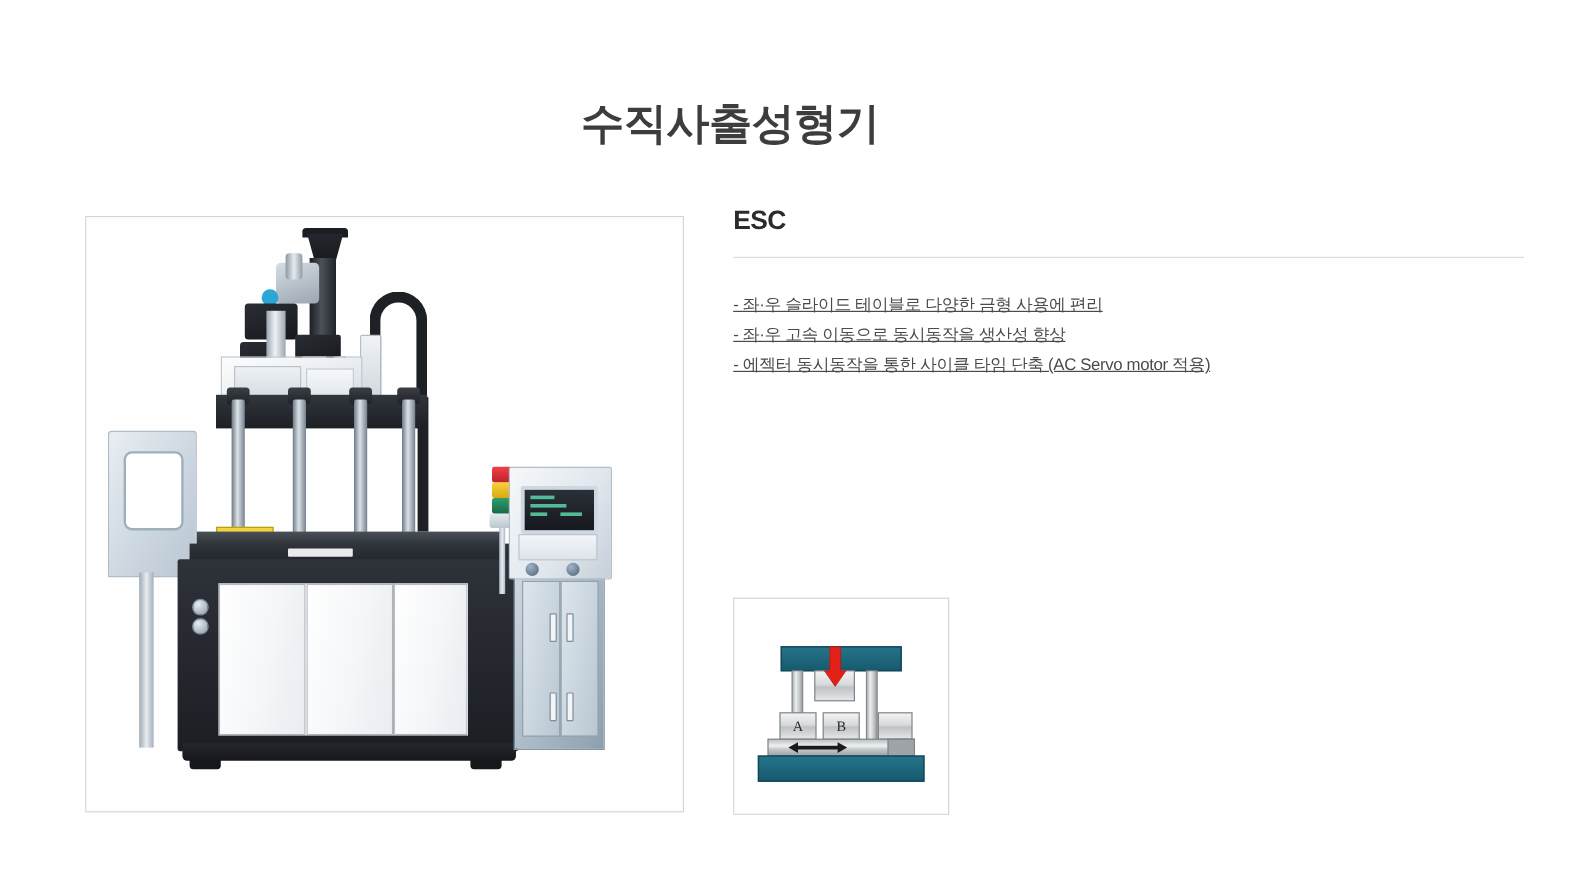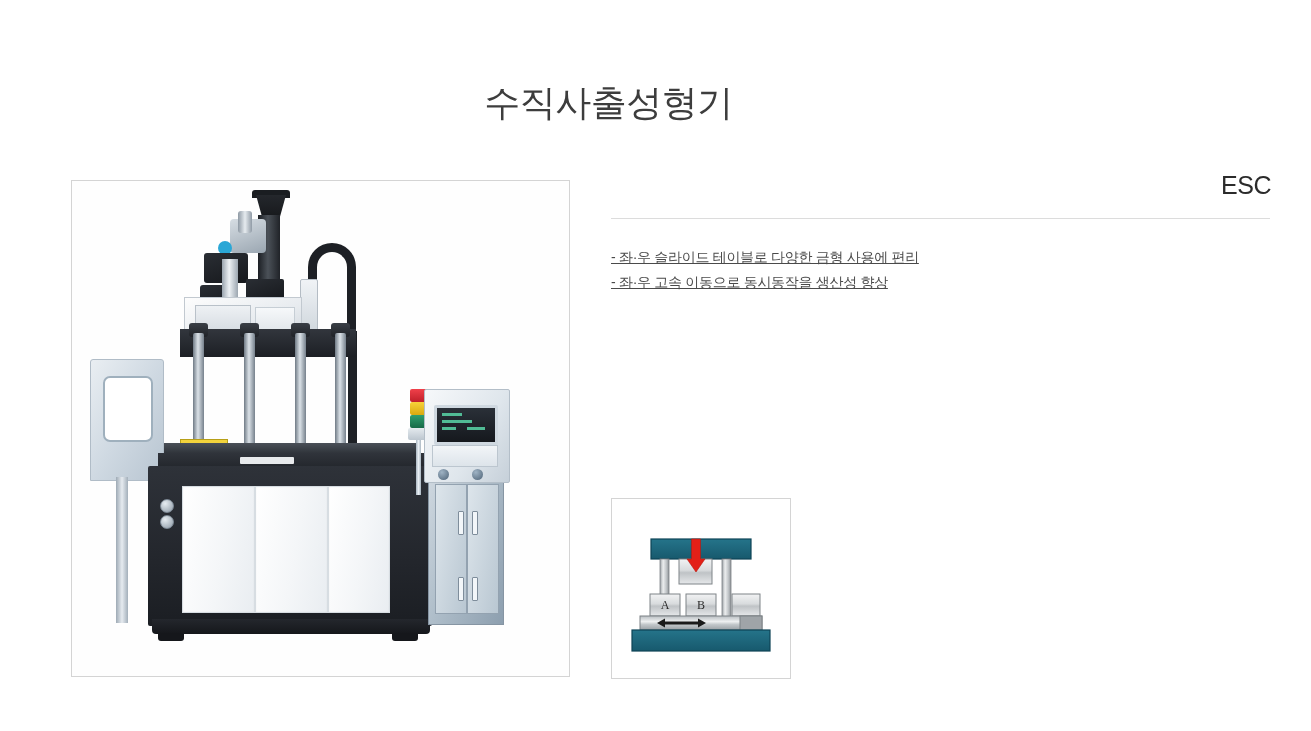--- a/index.html
+++ b/index.html
@@ -18,21 +18,21 @@
   }
 
   
   .page-title {
     position: absolute;
     left: 0;
     top: 55px;
     width: 1217px;
     text-align: center;
     font-size: 36px;
-    font-weight: normal;
+    font-weight: bold;
     letter-spacing: -0.5px;
     color: #3d3d3d;
   }
 
   
   .photo-frame {
     position: absolute;
     left: 71px;
     top: 180px;
     width: 499px;
@@ -300,27 +300,26 @@
   .side-knob.s2 { top: 334px; }
 
   
   .info {
     position: absolute;
     left: 611px;
     top: 172px;
     width: 660px;
   }
   .model-name {
-    font-size: 25px;
-    font-weight: normal;
+    font-size: 22px;
+    font-weight: bold;
     color: #2b2b2b;
     letter-spacing: -0.5px;
     line-height: 1.1;
     margin: 0 0 18px 0;
-    text-align: right;
   }
   .divider {
     height: 1px;
     background: #dcdcdc;
     width: 659px;
     margin: 0 0 26px 0;
   }
   .subtitle {
     font-size: 15px;
     font-weight: bold;
@@ -449,20 +448,21 @@
     </div>
   </div>
 </div>
 
 <div class="info">
   <h2 class="model-name">ESC</h2>
   <div class="divider"></div>
   <ul class="feature-list">
     <li>- 좌·우 슬라이드 테이블로 다양한 금형 사용에 편리</li>
     <li>- 좌·우 고속 이동으로 동시동작을 생산성 향상</li>
+    <li>- 에젝터 동시동작을 통한 사이클 타임 단축 (AC Servo motor 적용)</li>
   </ul>
 </div>
 
 <div class="diagram-frame">
   <svg width="178" height="179" viewBox="0 0 178 179">
     <defs>
       <linearGradient id="gMetal" x1="0" y1="0" x2="0" y2="1">
         <stop offset="0%" stop-color="#f2f3f4"></stop>
         <stop offset="45%" stop-color="#d8dbdd"></stop>
         <stop offset="55%" stop-color="#bfc3c6"></stop>

